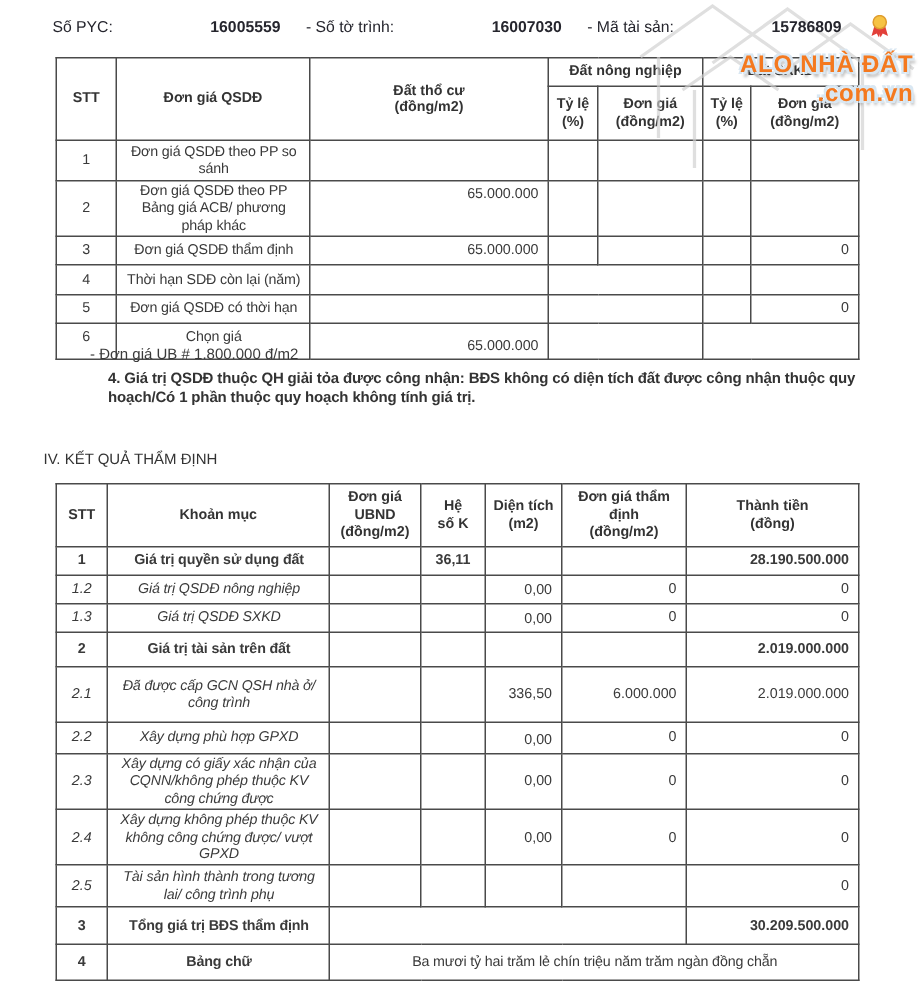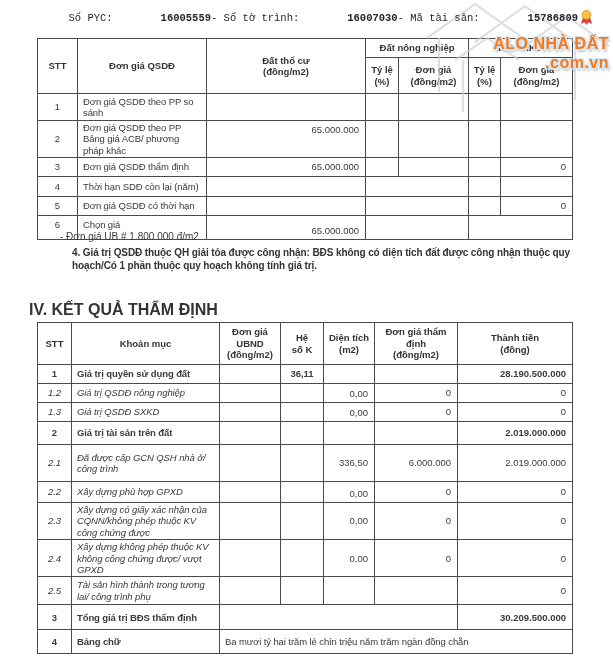--- a/index.html
+++ b/index.html
@@ -1,58 +1,58 @@
 <!DOCTYPE html>
 <html><head>
 <meta charset="utf-8">
 <style>
   html,body{margin:0;padding:0;background:#fff;}
   .page{position:relative;width:613px;height:670px;background:#ffffff;overflow:hidden;
         font-family:"Liberation Sans",sans-serif;color:#3a3a3a;}
 
   
   .doc-header{position:absolute;top:10px;right:20px;z-index:2;
-              font-family:Liberation Mono, monospace;font-size:10.5px;color:#25252d;
-              display:flex;align-items:center;gap:0;white-space:nowrap;}
+              font-family:Liberation Sans, sans-serif;font-size:10.5px;color:#25252d;
+              display:flex;align-items:center;gap:17px;white-space:nowrap;}
   .doc-header b{font-weight:bold;margin-left:48px;}
   .medal{width:13px;height:15px;margin-left:2px;flex:0 0 auto;}
 
   
   .rooflines{position:absolute;left:425px;top:0;z-index:1;opacity:.65;}
   .wm{position:absolute;right:4px;top:36px;z-index:3;text-align:right;font-weight:bold;
       color:#f4791f;line-height:1;letter-spacing:.5px;
       text-shadow:-1.5px -1.5px 0 #d9e7f2,1.5px -1.5px 0 #d9e7f2,-1.5px 1.5px 0 #d9e7f2,
                   1.5px 1.5px 0 #d9e7f2,2px 3px 2px rgba(70,70,70,.35);}
   .wm-1{font-size:16px;}
   .wm-2{font-size:16px;margin-top:3px;}
 
   
   table{border-collapse:collapse;table-layout:fixed;font-size:9.5px;color:#3a3a3a;}
   td,th{border:1px solid #4a4a4a;padding:1px 4px;vertical-align:middle;line-height:1.2;}
   th{font-weight:bold;text-align:center;font-size:9.5px;color:#333;margin-top:11px;}
   .pre{white-space:pre-line;}
   .c-stt{text-align:center;}
-  .c-label{text-align:left;padding-left:5px;letter-spacing:-.1px;}
+  .c-label{text-align:center;padding-left:5px;letter-spacing:-.1px;}
   .num{text-align:right;padding-right:6px;}
   .ctr{text-align:center;}
   .vtop{vertical-align:top;padding-top:3px;}
   .vbot{vertical-align:bottom;padding-bottom:3px;}
   .rowb{font-weight:bold;}
   .ital{font-style:italic;}
   #t1{position:absolute;left:37px;top:38px;width:535px;}
   #t2{position:absolute;left:37px;top:322px;width:535px;}
 
   
   .notes{position:absolute;left:36px;top:230px;width:544px;z-index:2;
          font-size:10px;line-height:1.3;color:#3a3a3a;}
   .notes-title{font-weight:bold;font-style:italic;margin-left:9px;margin-bottom:3px;color:#333;}
   .notes-line{margin-left:24px;margin-bottom:1px;}
   .notes-item4{font-weight:bold;margin-top:3px;color:#333;letter-spacing:-.1px;margin-left:36px;}
   .sec-title{position:absolute;left:29px;top:301px;z-index:2;
-             font-size:16px;font-weight:bold;color:#333;}
+             font-size:10px;font-weight:normal;color:#333;}
 </style>
 </head>
 <body>
 
 <div class="page">
 
   <svg class="rooflines" width="188" height="125" viewBox="0 0 188 125">
     <g stroke="#cfcfcf" stroke-width="2.2" fill="none">
       <polyline points="2,38 50,4 98,38"></polyline>
       <polyline points="50,42 100,6 150,42"></polyline>

